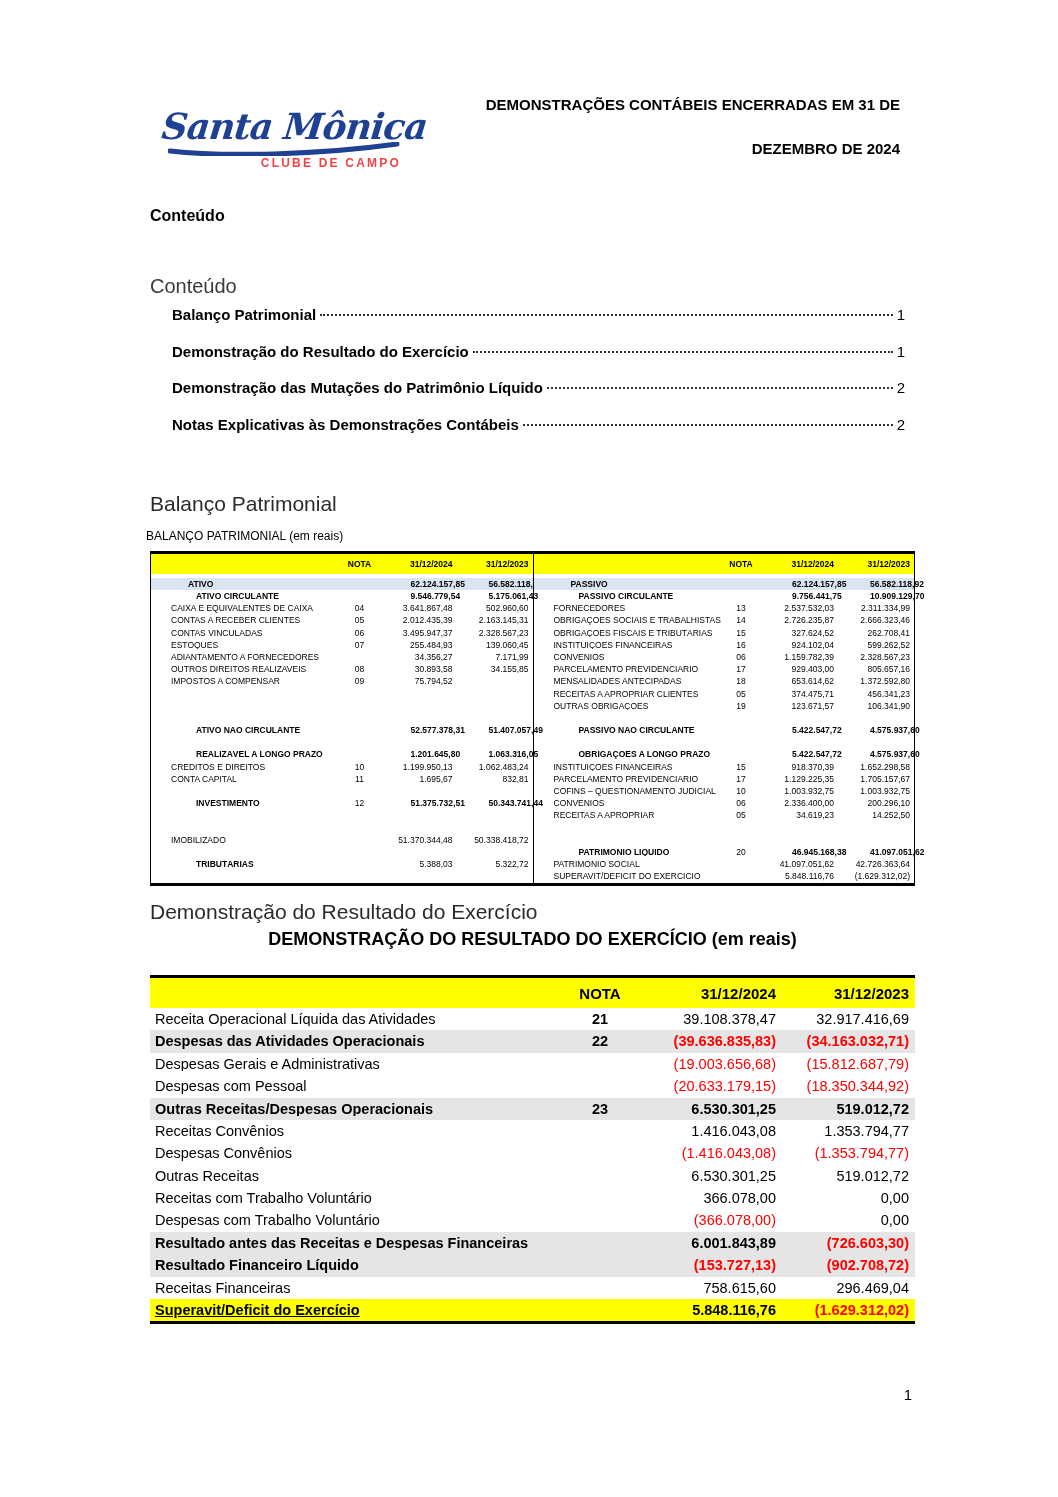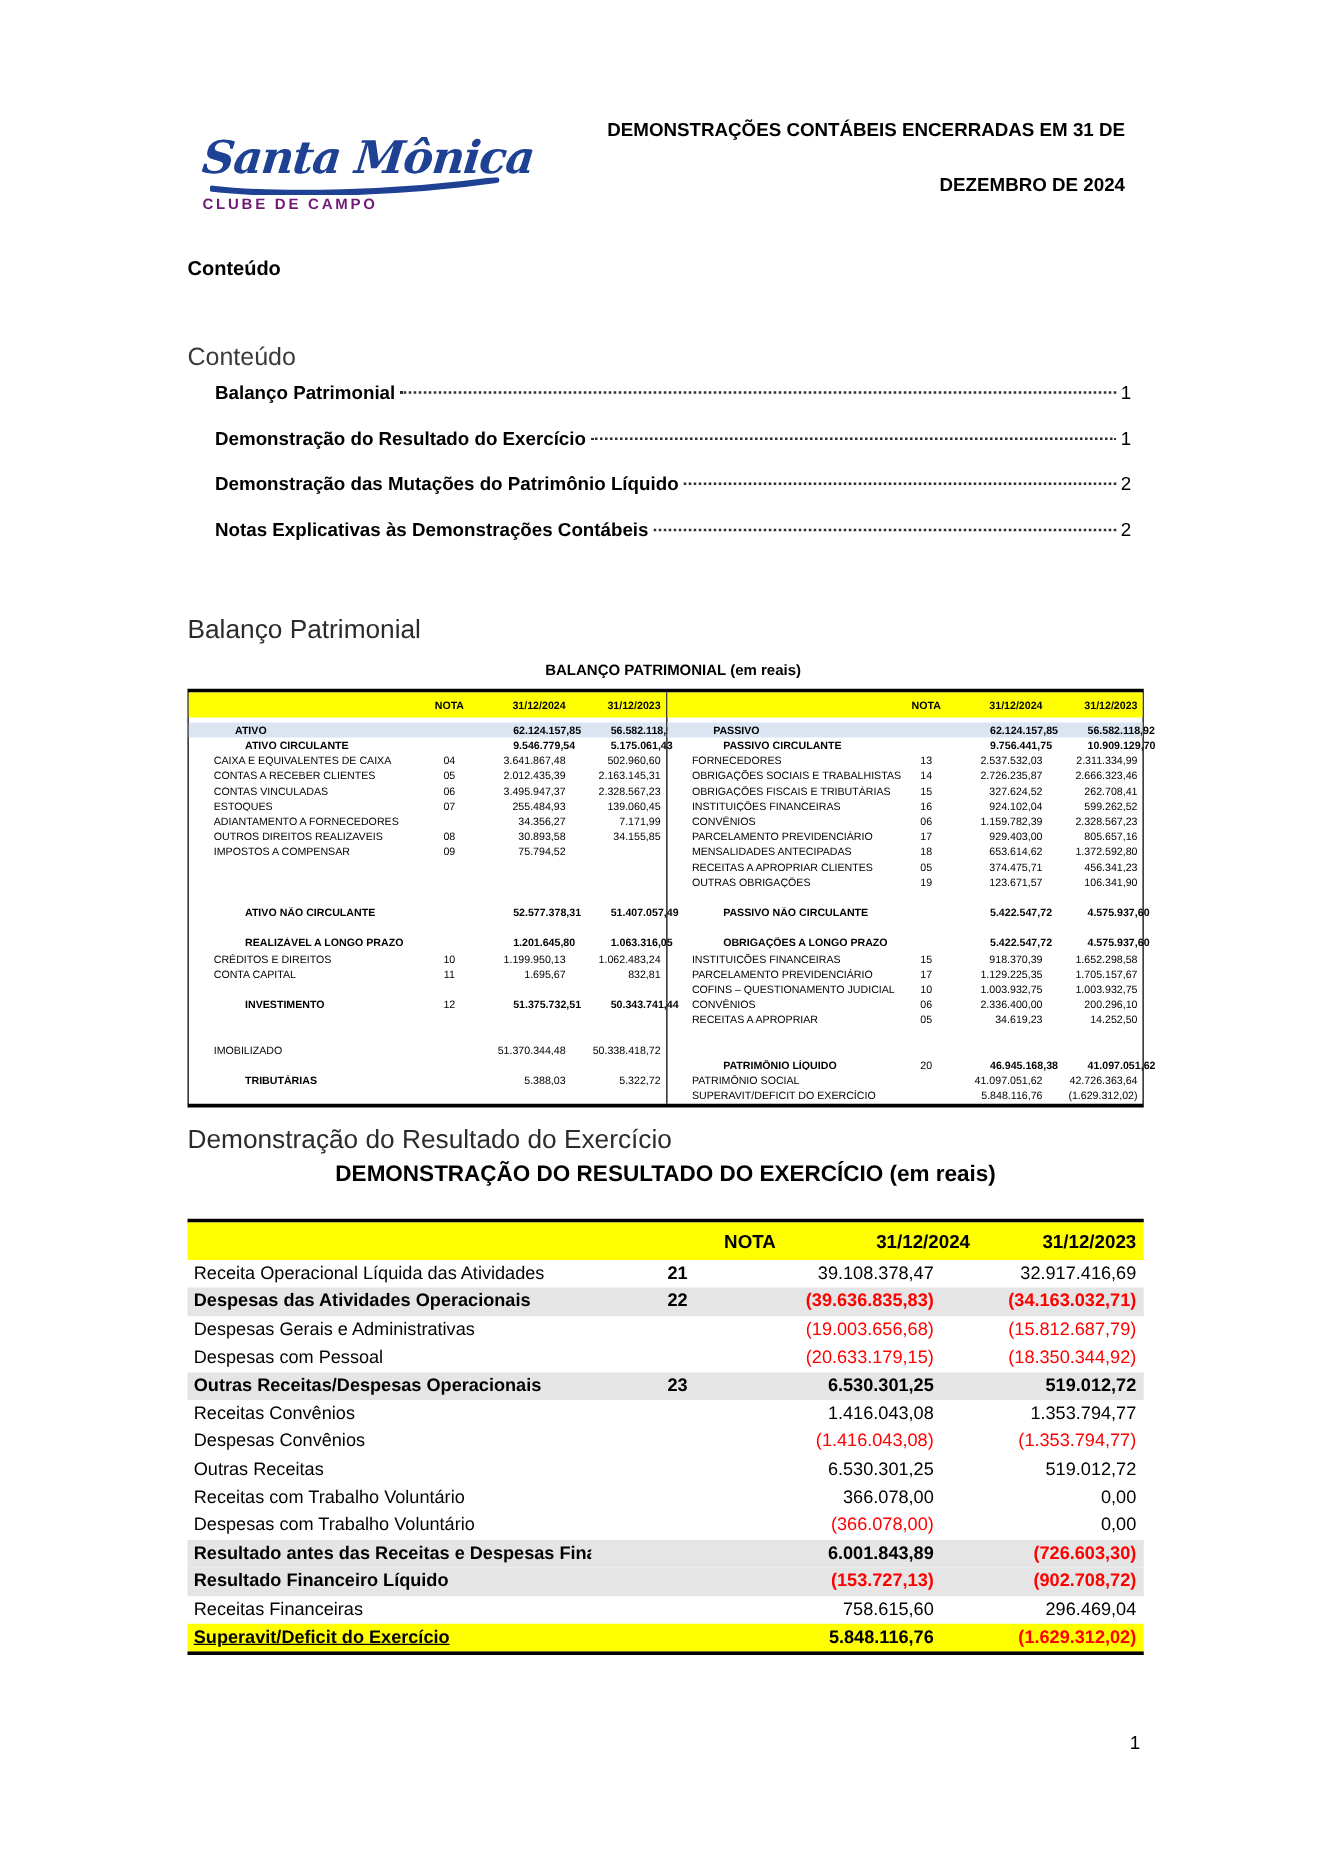--- a/index.html
+++ b/index.html
@@ -5,39 +5,39 @@
   html,body{margin:0;padding:0;background:#fff;}
   .page{position:relative;width:1058px;height:1497px;background:#fff;overflow:hidden;
         font-family:"Liberation Sans",sans-serif;color:#000;}
 
   
   .logo{position:absolute;left:162px;top:108px;width:245px;}
   .logo-script{font-family:"DejaVu Serif",serif;font-style:italic;font-weight:bold;
     font-size:36px;line-height:1;color:#1e4193;white-space:nowrap;transform:skewX(-6deg);
     letter-spacing:-1px;}
   .logo-swoosh{display:block;margin:-2px 0 0 6px;}
-  .logo-sub{text-align:left;font-size:12px;font-weight:bold;letter-spacing:2.2px;
-    color:#701a75;padding-right:6px;margin-top:0;}
+  .logo-sub{text-align:right;font-size:12px;font-weight:bold;letter-spacing:2.2px;
+    color:#ef4444;padding-right:6px;margin-top:0;}
   .doc-title{position:absolute;left:420px;top:97px;width:480px;text-align:right;
     font-weight:bold;font-size:15px;line-height:1.1;}
   .doc-title .l2{margin-top:27px;}
 
   
   .contents-label{position:absolute;left:150px;top:207px;font-size:16px;font-weight:bold;}
   .toc-heading{position:absolute;left:150px;top:275px;font-size:20px;color:#3a3a3a;}
   .toc{position:absolute;left:172px;top:306px;width:733px;}
   .toc-item{display:flex;align-items:baseline;height:36.5px;font-size:15px;}
   .toc-lbl{font-weight:bold;white-space:nowrap;}
   .toc-dots{flex:1;border-bottom:2px dotted #2e2e2e;margin:0 4px;transform:translateY(-4px);}
   .toc-pg{white-space:nowrap;}
 
   
   .bp-heading{position:absolute;left:150px;top:492px;font-size:21px;color:#2b2b2b;}
-  .bp-title{position:absolute;left:156px;top:529px;width:765px;text-align:center;
-    font-size:12px;font-weight:bold;}
+  .bp-title{position:absolute;left:146px;top:529px;width:765px;text-align:left;
+    font-size:12px;font-weight:normal;}
   .bp-table{position:absolute;left:150px;top:551px;width:765px;
     border-top:3px solid #000;border-bottom:3px solid #000;
     border-left:1px solid #000;border-right:1.5px solid #000;
     display:flex;box-sizing:border-box;background:#fff;}
   .bp-half{width:50%;box-sizing:border-box;}
   .bp-half.rgt{border-left:1.5px solid #000;}
   .bp-hrow,.bp-row{display:grid;grid-template-columns:1fr 38px 78px 76px;align-items:center;}
   .bp-hrow{height:20px;background:#ffff00;font-weight:bold;font-size:8.5px;}
   .bp-spacer{height:4px;}
   .bp-row{height:12.2px;font-size:8.5px;line-height:1;}
@@ -49,21 +49,21 @@
   .b{font-weight:bold;margin-left:32px;}
 
   
   .dre-heading{position:absolute;left:150px;top:900px;font-size:21px;color:#2b2b2b;}
   .dre-title{position:absolute;left:150px;top:929px;width:765px;text-align:center;
     font-size:18px;font-weight:bold;}
   .dre-table{position:absolute;left:150px;top:975px;width:765px;
     border-top:3px solid #000;border-bottom:3.5px solid #000;box-sizing:border-box;background:#fff;}
   .dre-hrow,.dre-row{display:grid;grid-template-columns:1fr 80px 142px 133px;align-items:center;}
   .dre-hrow{height:30px;background:#ffff00;font-weight:bold;font-size:15px;}
-  .dre-row{height:22.4px;font-size:14.5px;line-height:1;gap:29px;}
+  .dre-row{height:22.4px;font-size:14.5px;line-height:1;}
   .dre-row.blue{background:#e5e5e5;font-weight:bold;}
   .dre-row.yellow{background:#ffff00;font-weight:bold;}
   .dre-lbl{padding-left:5px;white-space:nowrap;overflow:hidden;}
   .dre-nota{text-align:center;font-weight:bold;}
   .dre-num{text-align:right;padding-right:6px;white-space:nowrap;}
   .red{color:#ff0000;}
   .u{text-decoration:underline;}
 
   .page-num{position:absolute;left:893px;top:1386px;width:30px;text-align:center;font-size:15px;}
 </style>

